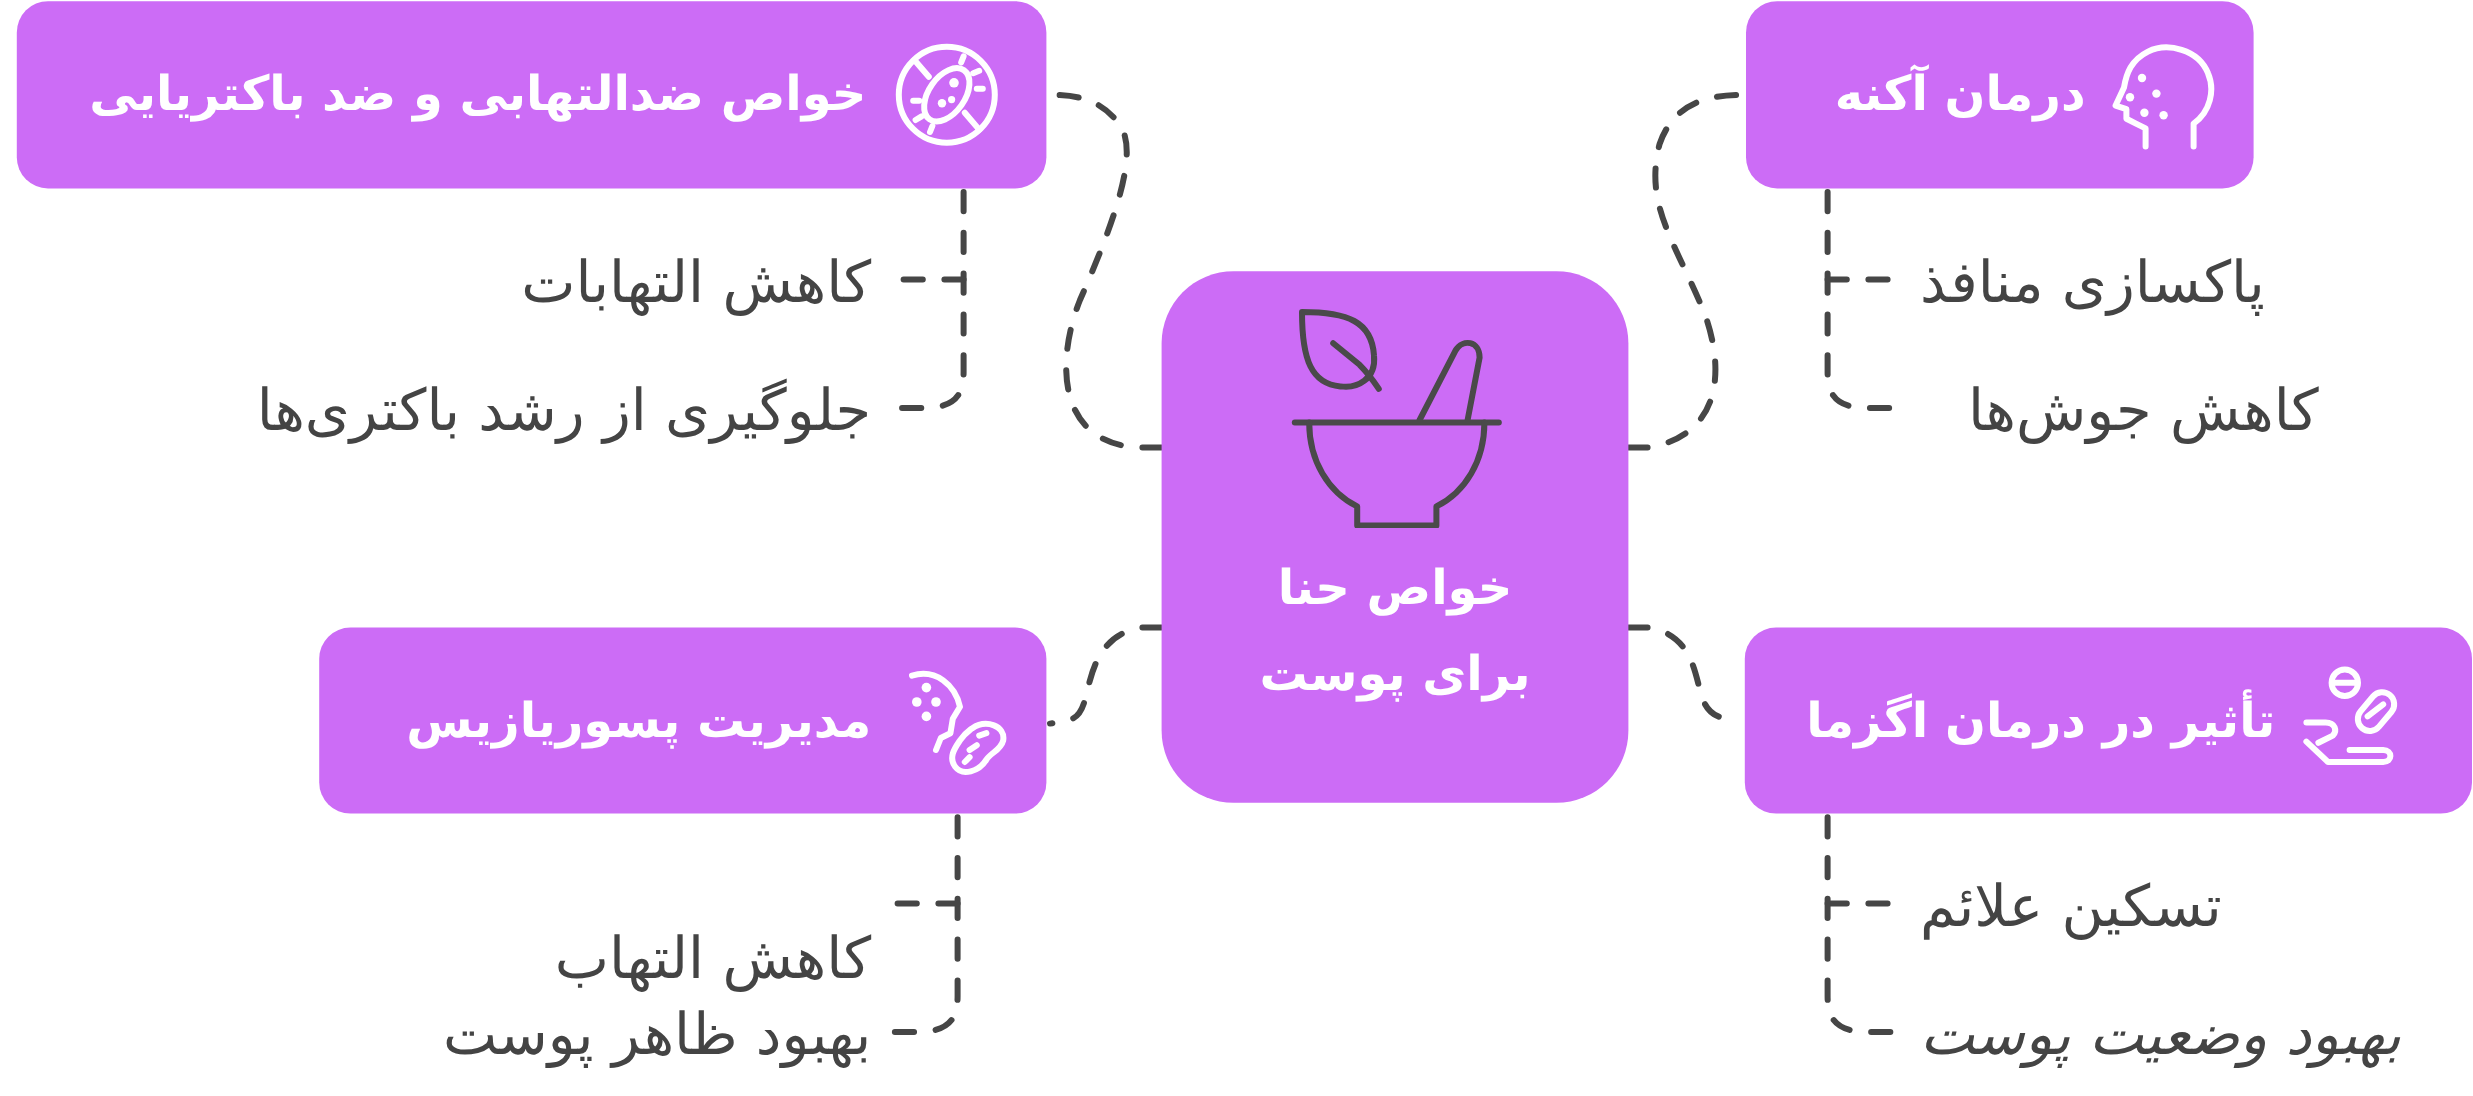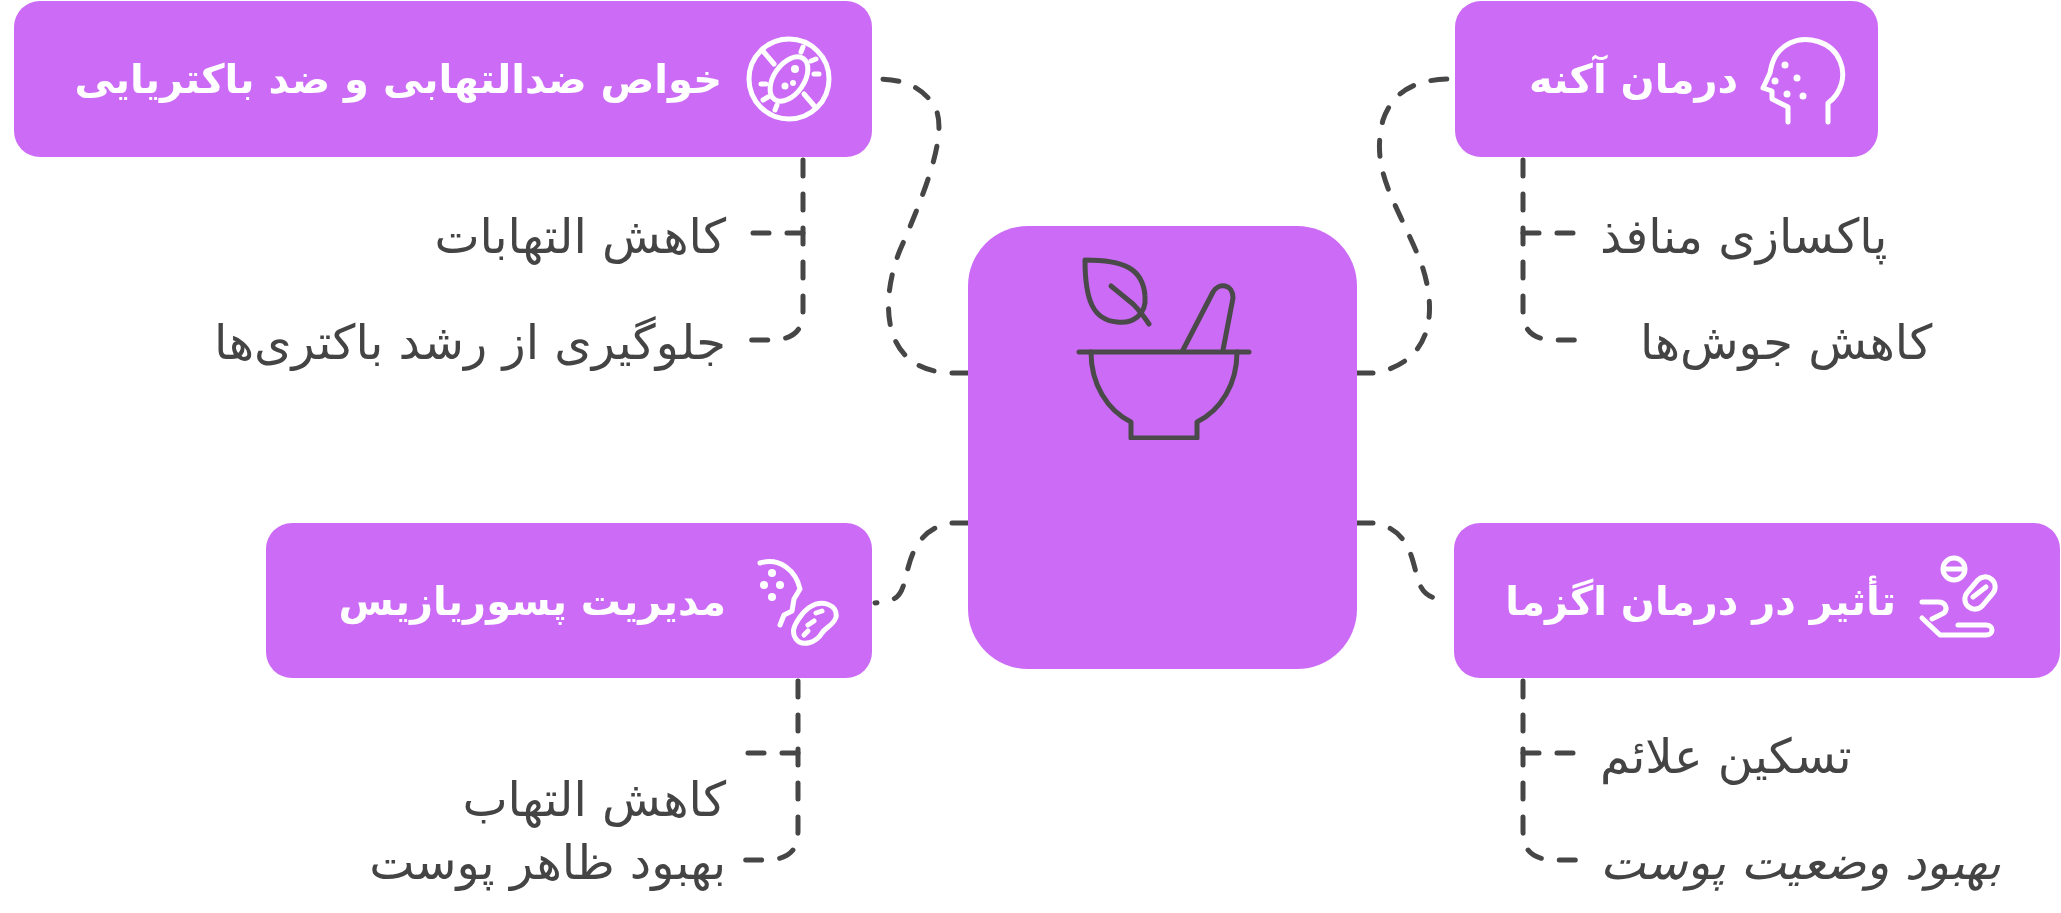--- a/index.html
+++ b/index.html
@@ -109,20 +109,24 @@
   <div class="center">
     <svg width="180" height="186" viewBox="0 0 180 186" style="margin-top:28px;">
       <g fill="none" stroke="#4a4a4a" stroke-width="5" stroke-linecap="round" stroke-linejoin="round">
         <path d="M 12 6 C 50 6, 70 14, 72 42 C 74 62, 58 70, 44 68 C 20 66, 12 46, 12 6 Z"></path>
         <path d="M 38 32 L 60 50 C 66 56, 72 64, 76 70"></path>
         <path d="M 110 96 L 140 38 C 146 28, 160 30, 160 44 L 150 96"></path>
         <line x1="6" y1="98" x2="176" y2="98"></line>
         <path d="M 18 98 C 18 130, 34 156, 58 168 L 58 184 L 124 184 L 124 168 C 148 156, 164 130, 164 98"></path>
       </g>
     </svg>
+    <div class="title">
+      <div>خواص حنا</div>
+      <div>برای پوست</div>
+    </div>
   </div>
 
   <div class="node" style="left:266px; top:523px; width:606px; height:155px; padding-right:30px;">
     <svg class="icon" width="92" height="92" viewBox="0 0 92 92" style="margin-left:24px;">
       <g fill="none" stroke="#ffffff" stroke-width="5" stroke-linecap="round" stroke-linejoin="round">
         <path d="M 10 8 C 30 2, 46 16, 50 34 L 44 44 L 42 56 L 34 60 L 30 70"></path>
         <path d="M 60 52 C 72 44, 88 50, 86 62 C 84 70, 76 72, 72 78 C 66 88, 52 92, 46 84 C 40 76, 46 68, 50 62 C 54 56, 56 55, 60 52 Z"></path>
         <line x1="66" y1="58" x2="72" y2="56"></line>
         <line x1="58" y1="70" x2="64" y2="66"></line>
         <line x1="54" y1="80" x2="58" y2="76"></line>

